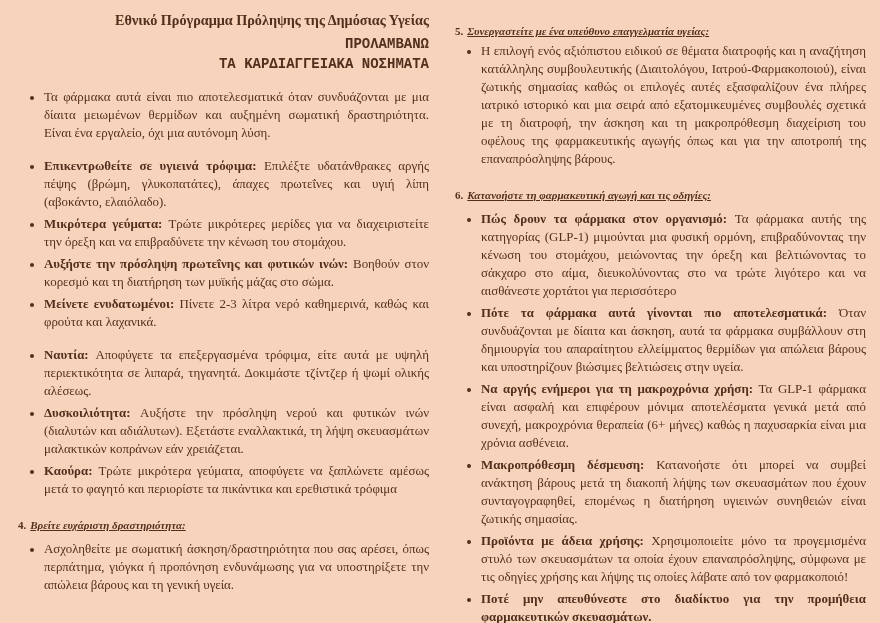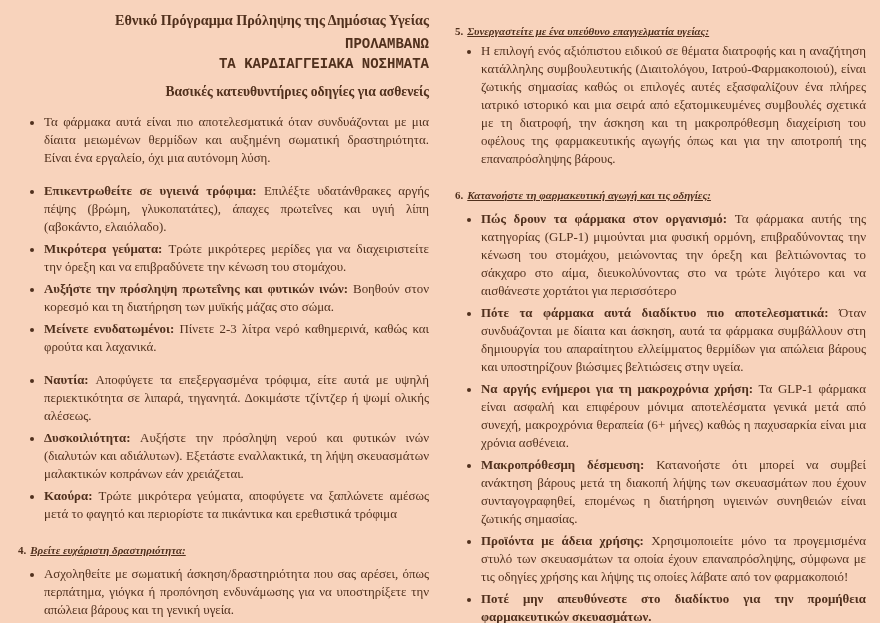--- a/index.html
+++ b/index.html
@@ -52,21 +52,20 @@
 <body style="background: rgb(248, 211, 188); color: rgb(80, 48, 29);">
 
 <div class="page">
 
   <div class="col col-left">
 
     <div class="doc-header">
       <div class="program">Εθνικό Πρόγραμμα Πρόληψης της Δημόσιας Υγείας</div>
       <div class="title-line">ΠΡΟΛΑΜΒΑΝΩ</div>
       <div class="title-line">ΤΑ ΚΑΡΔΙΑΓΓΕΙΑΚΑ ΝΟΣΗΜΑΤΑ</div>
-      <div class="subtitle">Βασικές κατευθυντήριες οδηγίες για ασθενείς</div>
     </div>
 
     <div class="section">
       <ul class="bullets">
         <li><b class="lead"></b><span>Τα φάρμακα αυτά είναι πιο αποτελεσματικά όταν συνδυάζονται με μια δίαιτα μειωμένων θερμίδων και αυξημένη σωματική δραστηριότητα. Είναι ένα εργαλείο, όχι μια αυτόνομη λύση.</span></li>
       </ul>
     </div>
 
     <div class="section">
       <ul class="bullets">
@@ -106,21 +105,21 @@
         <li><b class="lead"></b><span>Η επιλογή ενός αξιόπιστου ειδικού σε θέματα διατροφής και η αναζήτηση κατάλληλης συμβουλευτικής (Διαιτολόγου, Ιατρού-Φαρμακοποιού), είναι ζωτικής σημασίας καθώς οι επιλογές αυτές εξασφαλίζουν ένα πλήρες ιατρικό ιστορικό και μια σειρά από εξατομικευμένες συμβουλές σχετικά με τη διατροφή, την άσκηση και τη μακροπρόθεσμη διαχείριση του οφέλους της φαρμακευτικής αγωγής όπως και για την αποτροπή της επαναπρόσληψης βάρους.</span></li>
       </ul>
     </div>
 
     <div class="section spaced">
       <div class="sec-heading">
         <span class="sec-num">6.</span><span class="sec-title">Κατανοήστε τη φαρμακευτική αγωγή και τις οδηγίες:</span>
       </div>
       <ul class="bullets">
         <li><b class="lead">Πώς δρουν τα φάρμακα στον οργανισμό: </b><span>Τα φάρμακα αυτής της κατηγορίας (GLP-1) μιμούνται μια φυσική ορμόνη, επιβραδύνοντας την κένωση του στομάχου, μειώνοντας την όρεξη και βελτιώνοντας το σάκχαρο στο αίμα, διευκολύνοντας στο να τρώτε λιγότερο και να αισθάνεστε χορτάτοι για περισσότερο</span></li>
-        <li><b class="lead">Πότε τα φάρμακα αυτά διαδίκτυο πιο αποτελεσματικά: </b><span>Όταν συνδυάζονται με δίαιτα και άσκηση, αυτά τα φάρμακα συμβάλλουν στη δημιουργία του απαραίτητου ελλείμματος θερμίδων για απώλεια βάρους και υποστηρίζουν βιώσιμες βελτιώσεις στην υγεία.</span></li>
+        <li><b class="lead">Πότε τα φάρμακα αυτά γίνονται πιο αποτελεσματικά: </b><span>Όταν συνδυάζονται με δίαιτα και άσκηση, αυτά τα φάρμακα συμβάλλουν στη δημιουργία του απαραίτητου ελλείμματος θερμίδων για απώλεια βάρους και υποστηρίζουν βιώσιμες βελτιώσεις στην υγεία.</span></li>
         <li><b class="lead">Να αργής ενήμεροι για τη μακροχρόνια χρήση: </b><span>Τα GLP-1 φάρμακα είναι ασφαλή και επιφέρουν μόνιμα αποτελέσματα γενικά μετά από συνεχή, μακροχρόνια θεραπεία (6+ μήνες) καθώς η παχυσαρκία είναι μια χρόνια ασθένεια.</span></li>
         <li><b class="lead">Μακροπρόθεσμη δέσμευση: </b><span>Κατανοήστε ότι μπορεί να συμβεί ανάκτηση βάρους μετά τη διακοπή λήψης των σκευασμάτων που έχουν συνταγογραφηθεί, επομένως η διατήρηση υγιεινών συνηθειών είναι ζωτικής σημασίας.</span></li>
         <li><b class="lead">Προϊόντα με άδεια χρήσης: </b><span>Χρησιμοποιείτε μόνο τα προγεμισμένα στυλό των σκευασμάτων τα οποία έχουν επαναπρόσληψης, σύμφωνα με τις οδηγίες χρήσης και λήψης τις οποίες λάβατε από τον φαρμακοποιό!</span></li>
         <li><b class="lead">Ποτέ μην απευθύνεστε στο διαδίκτυο για την προμήθεια φαρμακευτικών σκευασμάτων.</b><span></span></li>
       </ul>
     </div>
 
     <div class="doc-footer">
       <div class="signature">Η Επιστημονική Ομάδα του Π.Φ.Σ.</div>
 

